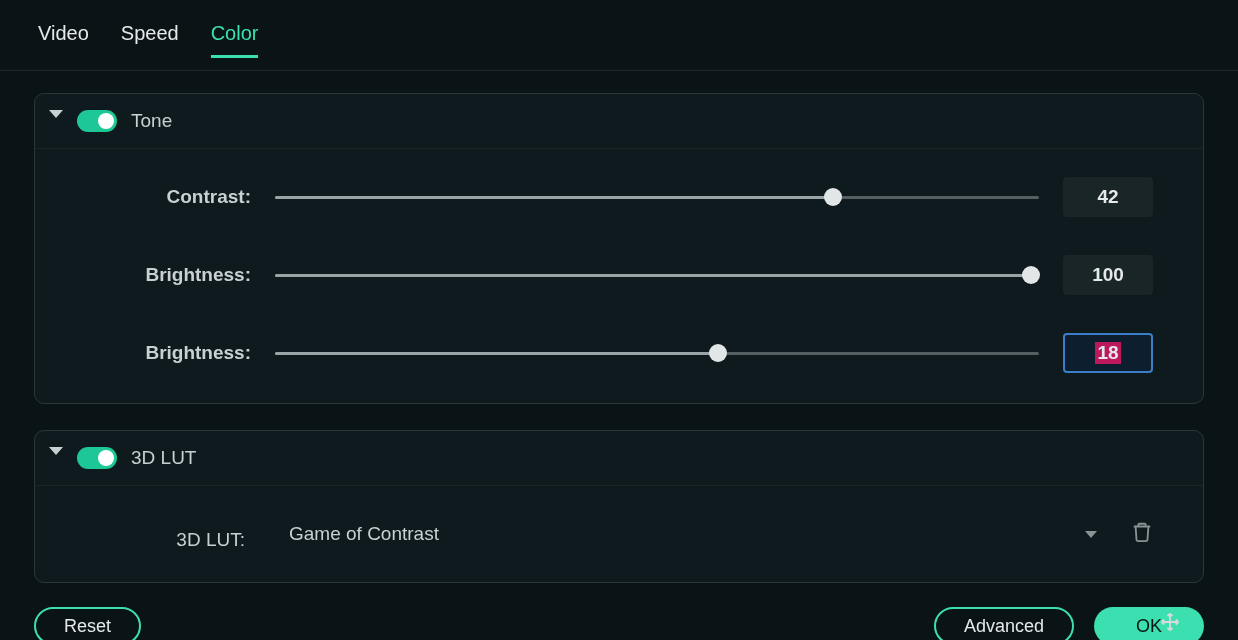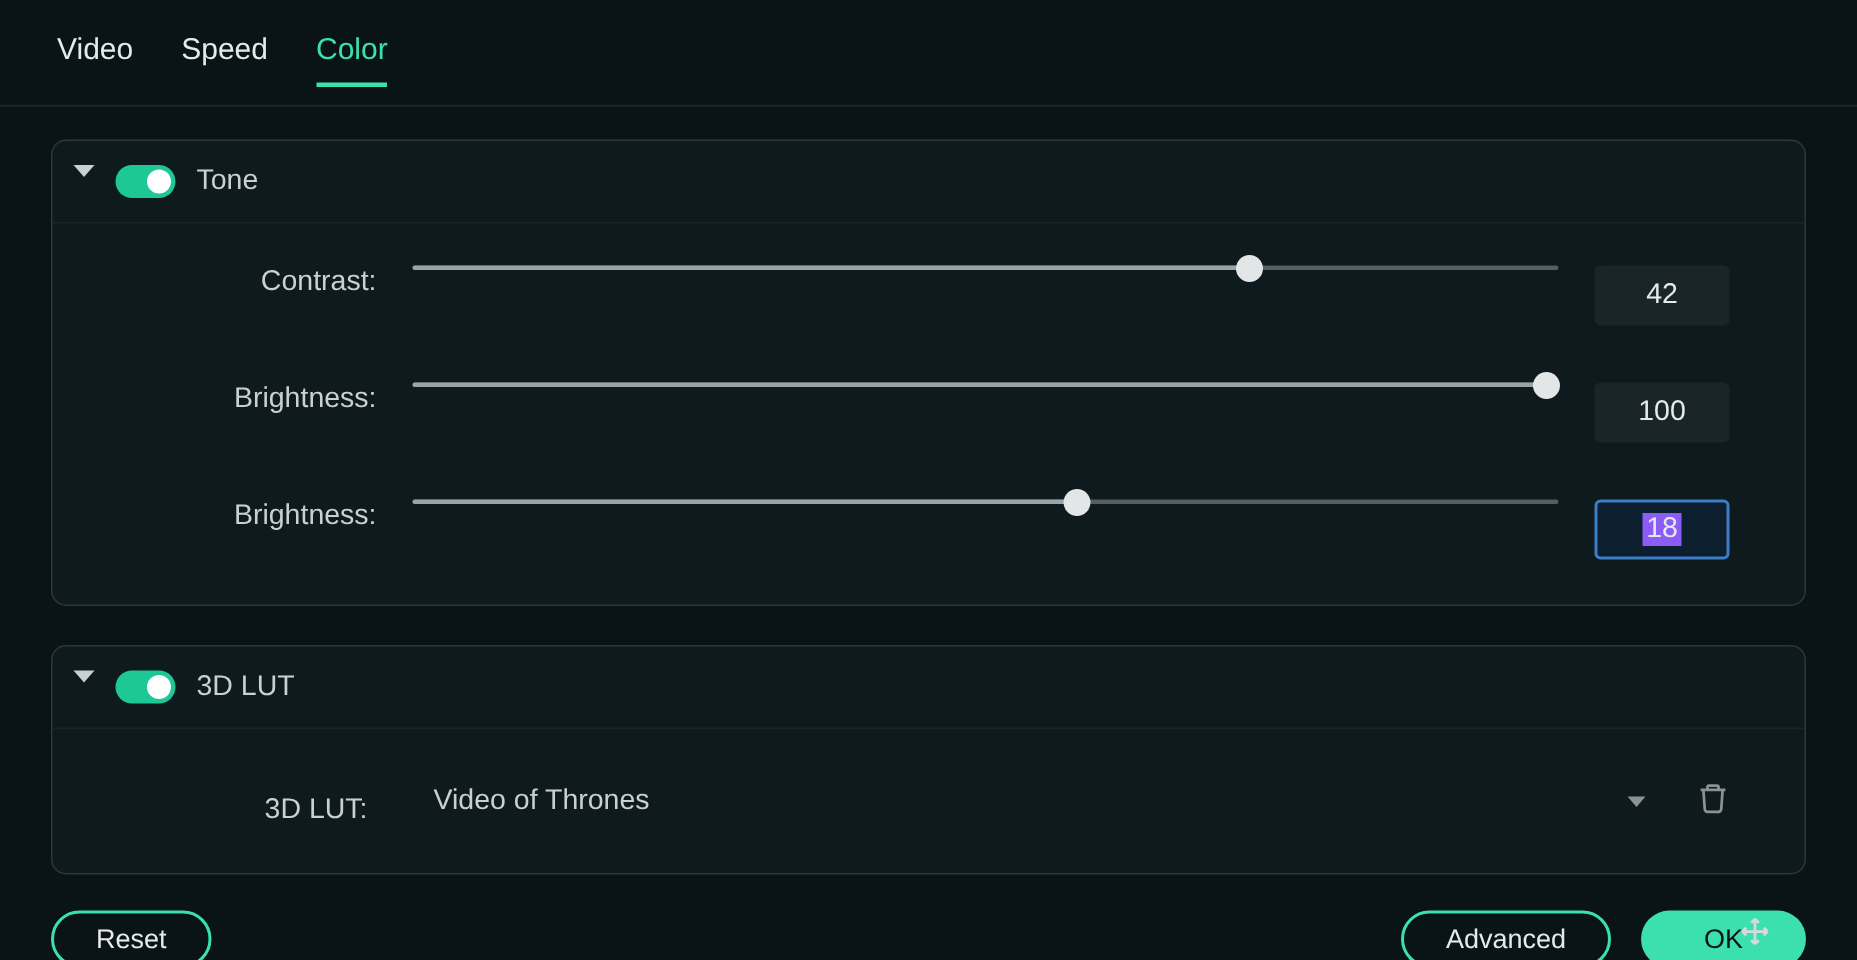--- a/index.html
+++ b/index.html
@@ -73,21 +73,23 @@
     }
     .panel-title {
       font-size: 19px;
       color: #c8d0d2;
     }
     .panel-body {
       padding: 28px 50px 24px;
     }
     .slider-row {
       display: flex;
+      align-items: center;
       margin-bottom: 38px;
+      font-weight: bold;
     }
     .slider-row:last-child {
       margin-bottom: 6px;
     }
     .slider-label {
       width: 190px;
       text-align: right;
       font-size: 19px;
       padding-right: 24px;
       color: #c8d0d2;
@@ -126,21 +128,21 @@
       align-items: center;
       justify-content: center;
       font-size: 19px;
       color: #e5e9ea;
     }
     .slider-value.selected {
       background: #0d1f2e;
       border: 2px solid #3a7ec8;
     }
     .slider-value.selected span {
-      background: #8b5cf6;
+      background: #be185d;
       padding: 0 2px;
     }
     .lut-row {
       display: flex;
       align-items: center;
       padding: 28px 50px;
     }
     .lut-label {
       width: 190px;
       text-align: right;
@@ -275,21 +277,21 @@
 
 <div class="panel" style="margin-top:26px;">
   <div class="panel-header">
     <div class="chevron"></div>
     <div class="toggle"></div>
     <div class="panel-title">3D LUT</div>
   </div>
   <div class="lut-row">
     <div class="lut-label">3D LUT:</div>
     <div class="lut-select">
-      <span>Video of Thrones</span>
+      <span>Game of Contrast</span>
       <div class="lut-select-chevron"></div>
     </div>
     <div class="trash-icon">
       <svg viewBox="0 0 24 24" fill="none" stroke="currentColor" stroke-width="2">
         <path d="M3 6h18M8 6V4a1 1 0 011-1h6a1 1 0 011 1v2M19 6l-1 14a2 2 0 01-2 2H8a2 2 0 01-2-2L5 6"></path>
       </svg>
     </div>
   </div>
 </div>
 

